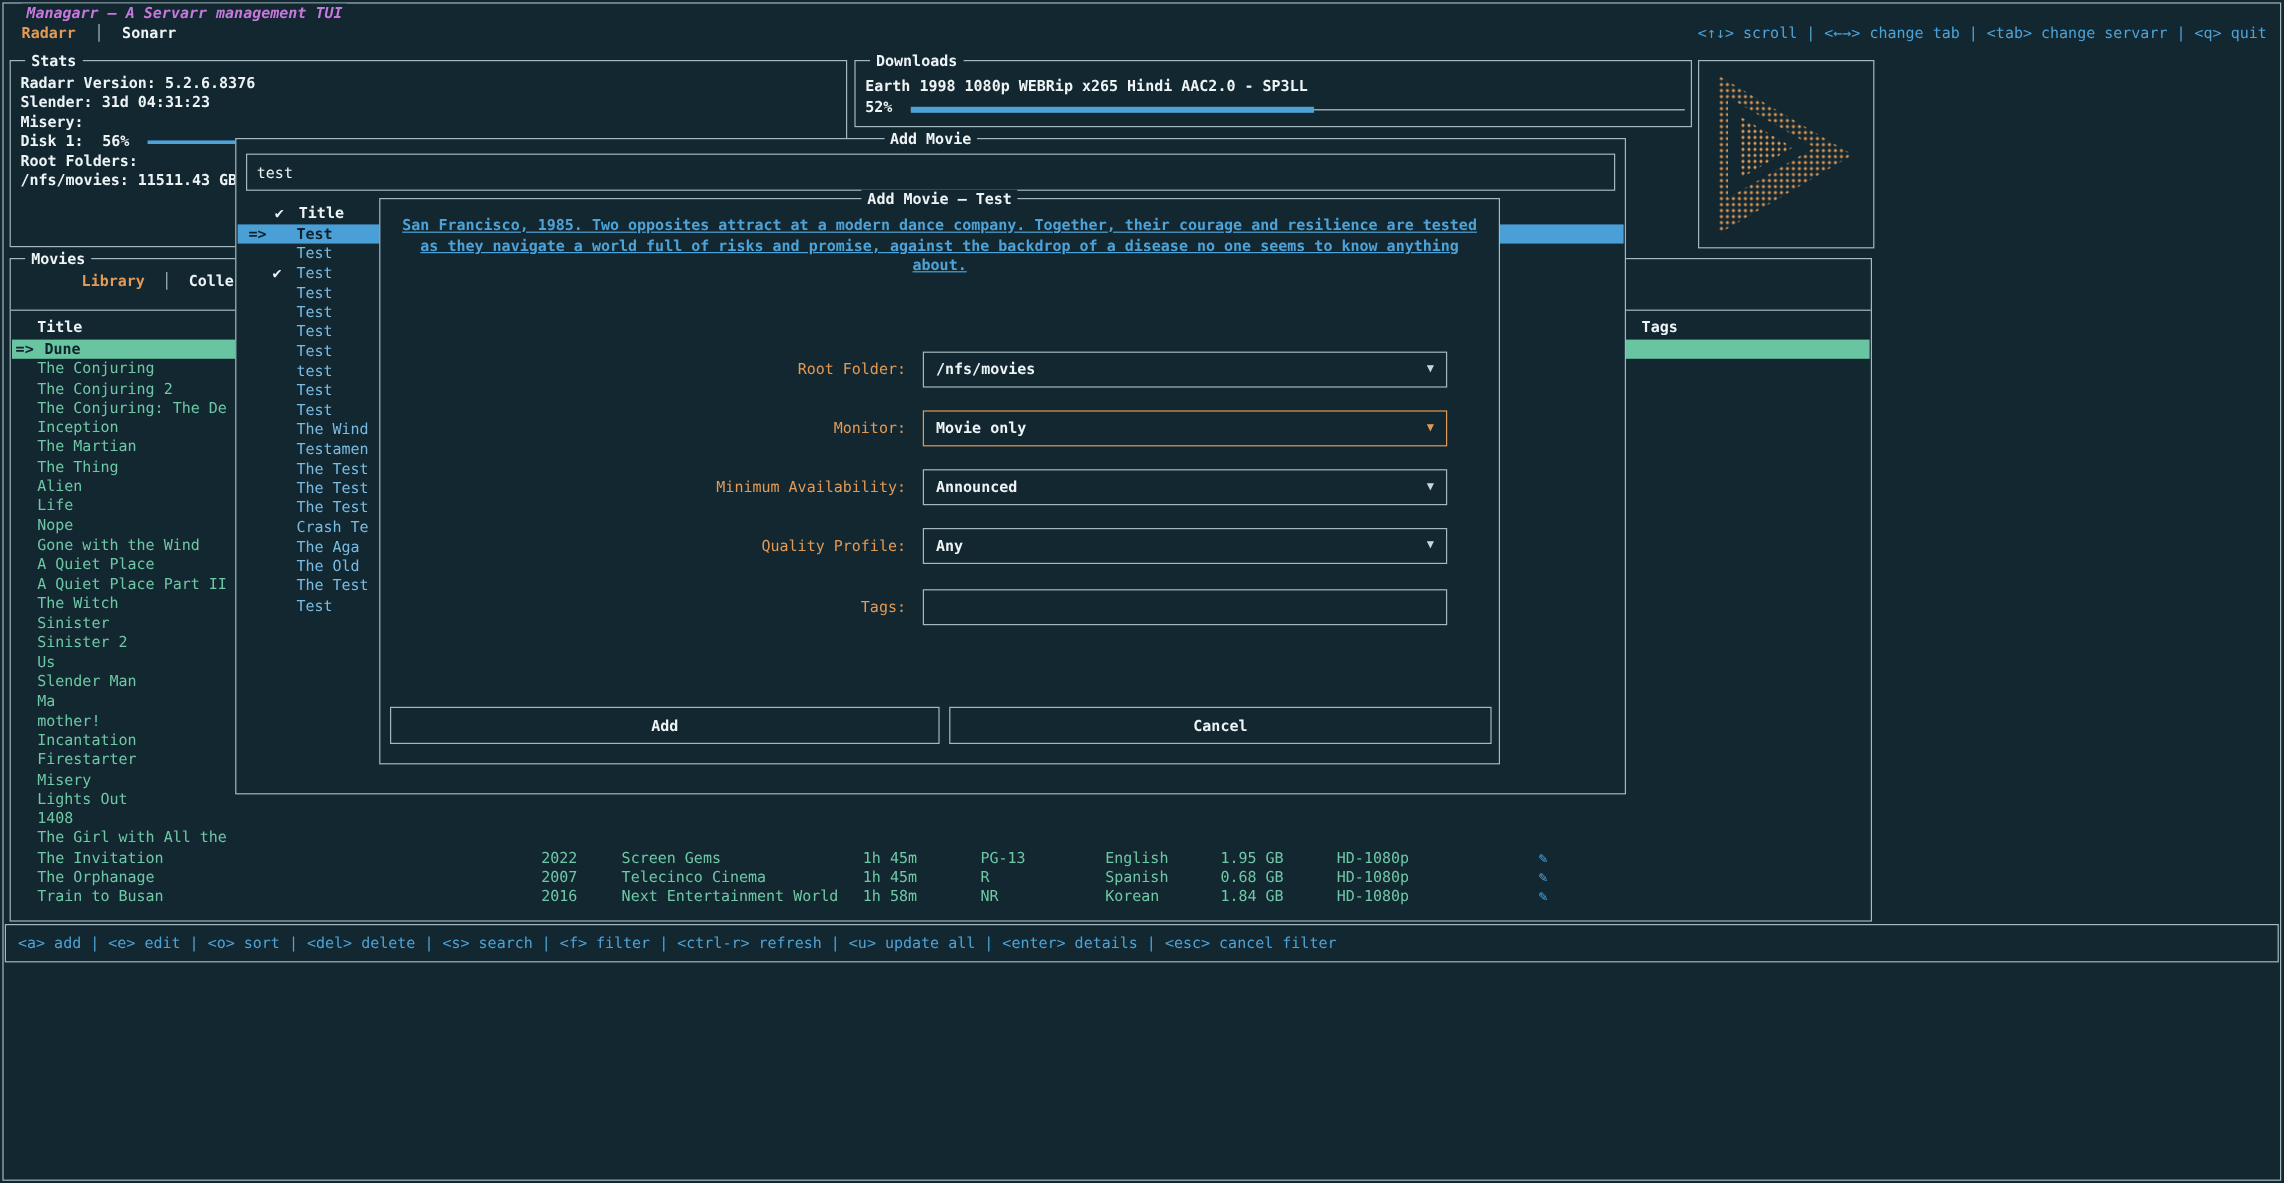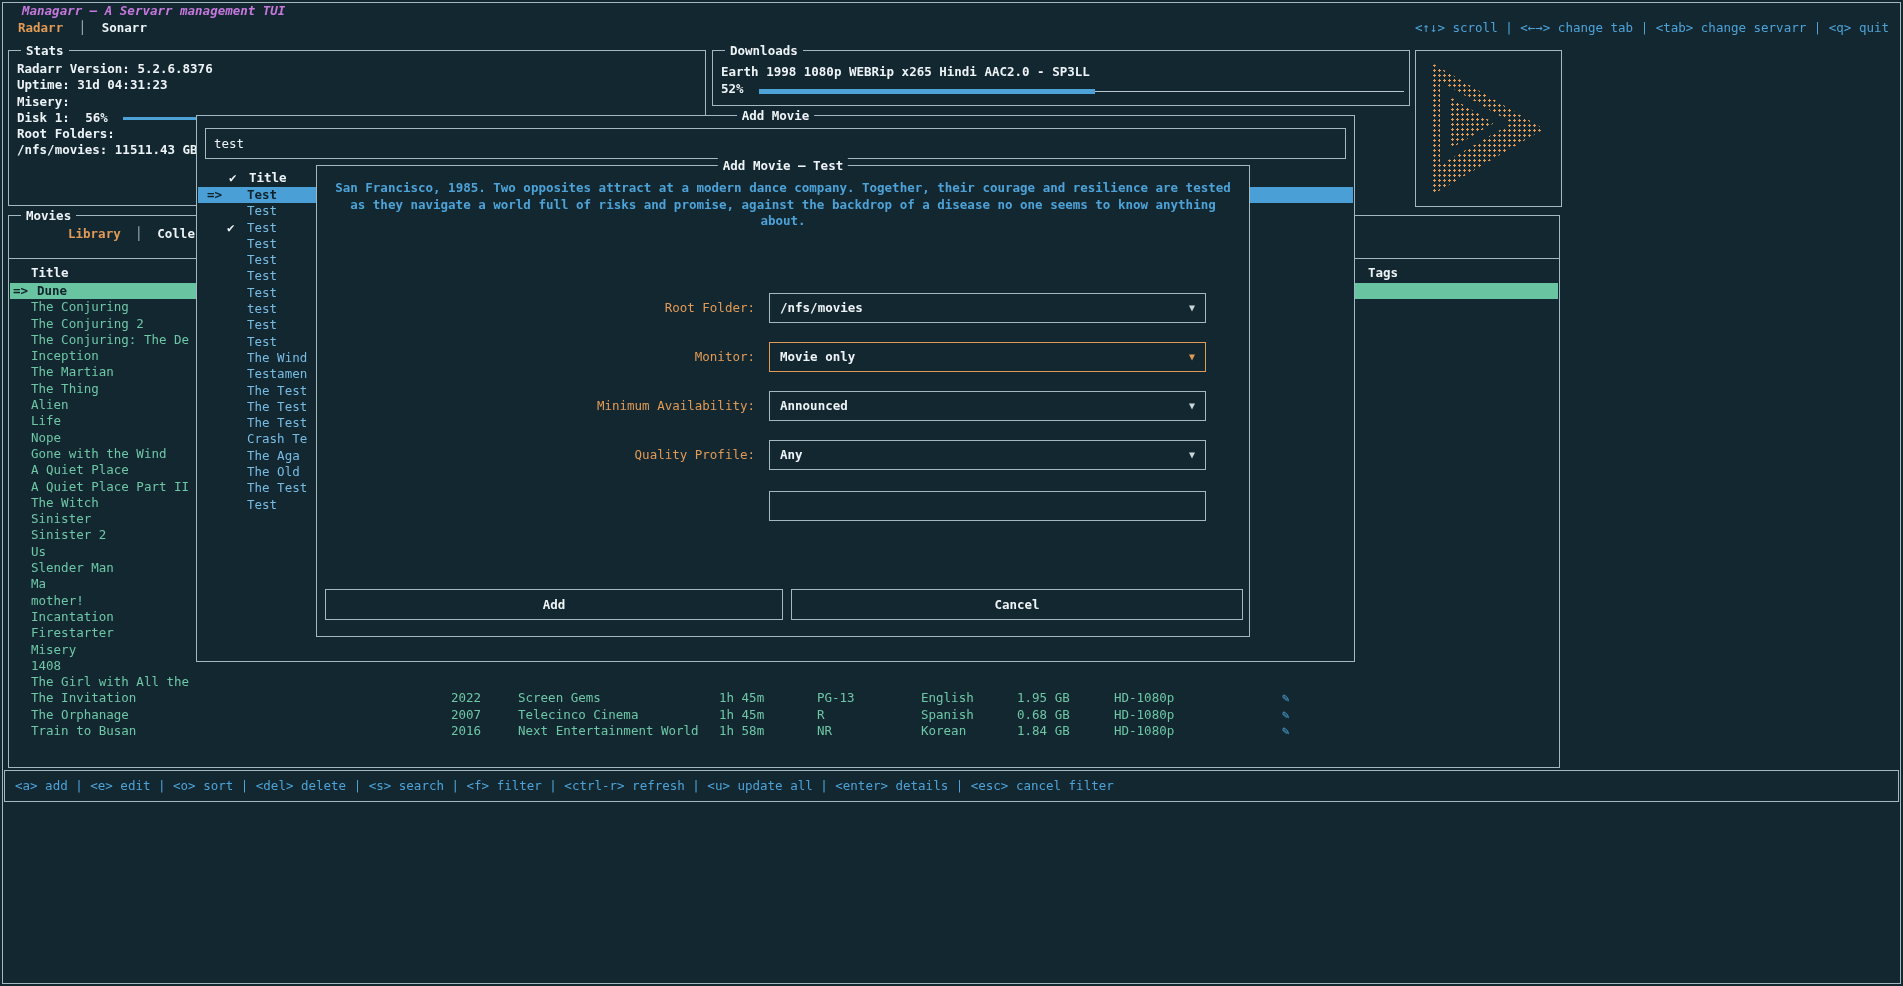--- a/index.html
+++ b/index.html
@@ -96,21 +96,21 @@
   .arow{position:relative;height:16.3px;line-height:16.3px;cursor:default;}
   .arow .atitle{position:absolute;left:49px;color:var(--lightblue);white-space:pre;}
   .arow.sel{background:var(--selblue);}
   .arow.sel .atitle{color:var(--seldark);font-weight:bold;}
   .aarrow{position:absolute;left:9px;color:var(--seldark);font-weight:bold;}
   .acheck{position:absolute;left:29px;color:var(--bright);}
   .add-help{position:absolute;bottom:4px;left:0;right:0;text-align:center;color:var(--blue);white-space:nowrap;}
 
   
   .modal{left:316px;top:165px;width:934px;height:472px;z-index:3;}
-  .modal-desc{position:absolute;top:14px;left:11px;right:11px;text-align:center;color:var(--blue);font-weight:bold;line-height:16.5px;}
+  .modal-desc{position:absolute;top:14px;left:11px;right:11px;text-align:center;color:var(--blue);font-weight:bold;line-height:16.5px;text-decoration:underline;}
   .fgroup{position:absolute;left:0;right:0;height:30px;}
   .fg0{top:127px;}.fg1{top:176px;}.fg2{top:225px;}.fg3{top:274px;}.fg4{top:325px;}
   .flabel{position:absolute;left:0;top:0;width:440px;text-align:right;color:var(--orange);line-height:30px;padding-right:2px;}
   .fbox{position:absolute;left:452px;top:0;width:437px;height:30px;border:1px solid var(--border);}
   .fval{position:absolute;left:10px;top:0;line-height:28px;color:var(--bright);font-weight:bold;white-space:pre;}
   .farrow{position:absolute;right:10px;top:0;line-height:28px;color:#c9d6da;font-size:10px;}
   .fgroup.focused .fbox{border-color:var(--orange);}
   .fgroup.focused .farrow{color:var(--orange);}
   .btn{position:absolute;top:423px;height:31px;border:1px solid var(--border);text-align:center;line-height:29px;font-weight:bold;color:var(--bright);cursor:default;}
   .btn-add{left:8px;width:458px;}
@@ -129,21 +129,21 @@
   <span class="tab active">Radarr</span>
   <span class="tabsep">│</span>
   <span class="tab">Sonarr</span>
 </div>
 <div class="top-help">&lt;↑↓&gt; scroll | &lt;←→&gt; change tab | &lt;tab&gt; change servarr | &lt;q&gt; quit</div>
 
 <section class="panel stats-panel">
   <span class="panel-title">Stats</span>
   <div class="stats-body">
     <div class="stat-line">Radarr Version:  5.2.6.8376</div>
-    <div class="stat-line">Uptime: 31d 04:31:23</div>
+    <div class="stat-line">Slender: 31d 04:31:23</div>
     <div class="stat-line">Misery:</div>
     <div class="stat-line">
       <span>Disk 1:</span>
       <span class="sp">56%</span>
       <span class="gauge"><span class="track"></span><span class="fill" id="disk-fill" style="width: 56%;"></span></span>
     </div>
     <div class="stat-line">Root Folders:</div>
     <div class="stat-line">/nfs/movies: 11511.43 GB</div>
   </div>
 </section>
@@ -241,20 +241,23 @@
         <span class="mtitle">mother!</span>
       </div>
       <div class="mrow">
         <span class="mtitle">Incantation</span>
       </div>
       <div class="mrow">
         <span class="mtitle">Firestarter</span>
       </div>
       <div class="mrow">
         <span class="mtitle">Misery</span>
+      </div>
+      <div class="mrow">
+        <span class="mtitle">Lights Out</span>
       </div>
       <div class="mrow">
         <span class="mtitle">1408</span>
       </div>
       <div class="mrow">
         <span class="mtitle">The Girl with All the</span>
       </div>
       <div class="mrow">
         <span class="mtitle">The Invitation</span>
         <span class="mcell" style="left: 441px;">2022</span>
@@ -394,20 +397,21 @@
 
   <div class="fgroup fg3">
     <span class="flabel">Quality Profile:</span>
     <div class="fbox">
       <span class="fval">Any</span>
       <span class="farrow">▼</span>
     </div>
   </div>
 
   <div class="fgroup fg4">
+    <span class="flabel">Tags:</span>
     <div class="fbox">
       <span class="fval"></span>
     </div>
   </div>
 
   <div class="btn btn-cancel">
     <span>Cancel</span>
   </div>
   <div class="btn btn-add">
     <span>Add</span>

